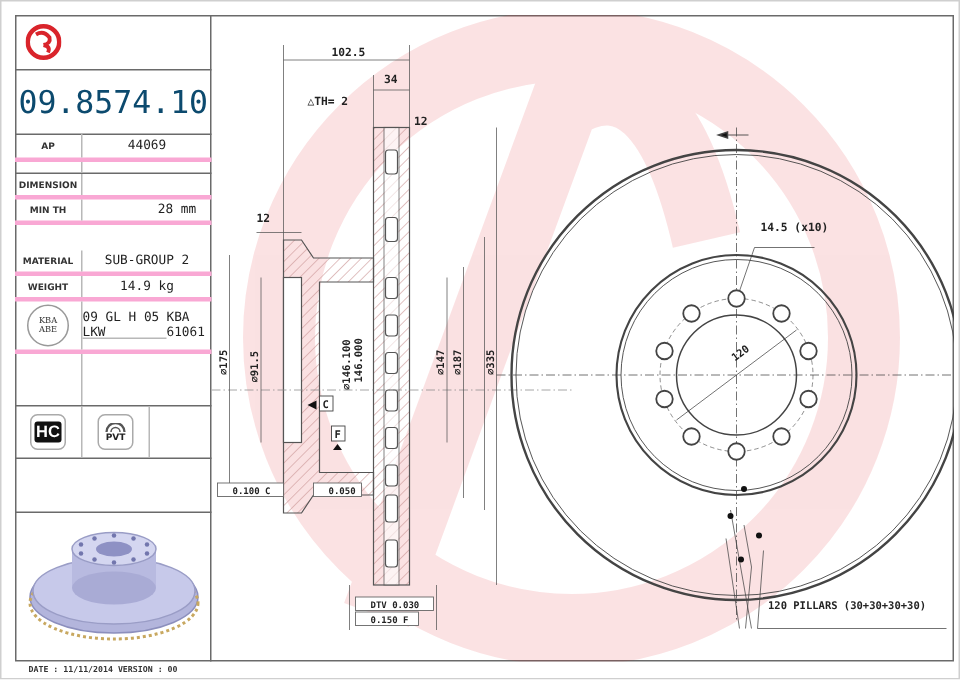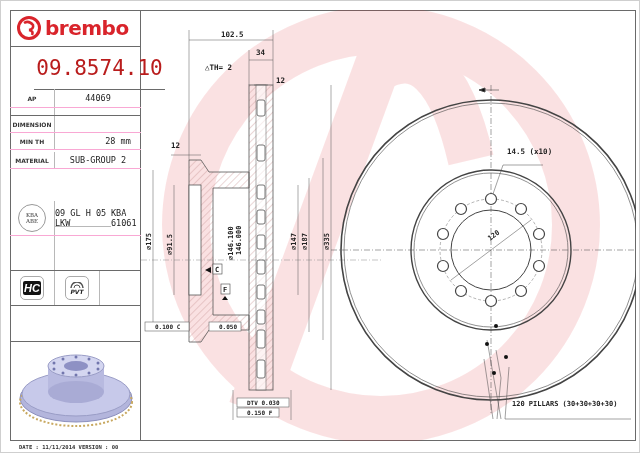--- a/index.html
+++ b/index.html
@@ -4,22 +4,22 @@
 <style>
   html,body{margin:0;padding:0;background:#fff;}
   body{width:640px;height:453px;position:relative;overflow:hidden;font-family:"DejaVu Sans",sans-serif;color:#222;}
   .page{position:absolute;left:0;top:0;width:640px;height:453px;background:#fff;border:1px solid #cfcfcf;box-sizing:border-box;}
   .frame{position:absolute;left:9px;top:9px;width:626px;height:431px;border:1px solid #6a6a6a;box-sizing:border-box;}
   
   .info{position:absolute;left:9px;top:9px;width:131px;height:431px;border-right:1px solid #6a6a6a;box-sizing:border-box;}
   .logo{position:absolute;left:0;top:0;width:131px;height:36px;border-bottom:1px solid #6a6a6a;display:flex;align-items:center;}
   .logo svg{margin-left:7px;}
   .logo-text{font-family:"DejaVu Sans",sans-serif;font-weight:bold;color:#d9242b;font-size:20px;letter-spacing:-0.5px;margin-left:4px;}
-  .partno{position:absolute;left:0;top:37px;width:131px;height:42px;border-bottom:1px solid #6a6a6a;font-family:"DejaVu Sans Mono",monospace;font-size:21px;display:flex;align-items:center;justify-content:center;color:#b91c1c;margin-left:24px;}
-  .row{position:absolute;left:0;width:131px;border-bottom:1px solid #f9a8d4;box-sizing:border-box;display:flex;}
+  .partno{position:absolute;left:0;top:37px;width:131px;height:42px;border-bottom:1px solid #6a6a6a;font-family:"DejaVu Sans Mono",monospace;font-size:21px;display:flex;align-items:center;justify-content:center;color:#0c4a6e;}
+  .row{position:absolute;left:0;width:131px;border-bottom:3px solid #f9a8d4;box-sizing:border-box;display:flex;}
   .row .k{width:44px;border-right:1px solid #b8b8b8;font-size:6px;font-weight:bold;display:flex;align-items:center;justify-content:center;color:#333;}
   .row .v{flex:1;font-size:8.5px;display:flex;align-items:center;justify-content:center;font-family:"DejaVu Sans Mono",monospace;color:#222;}
   .badge{border:1.5px solid #aaa;border-radius:5px;display:flex;align-items:center;justify-content:center;font-weight:bold;}
   .render{position:absolute;left:9px;top:340px;width:131px;height:100px;border-top:1px solid #6a6a6a;box-sizing:border-box;}
   .footer{position:absolute;left:18px;top:443px;font-size:5.5px;font-weight:bold;color:#333;font-family:"DejaVu Sans Mono",monospace;}
   .drawing{position:absolute;left:140px;top:9px;width:495px;height:339px;font-weight:bold;}
   .dim{font-family:"DejaVu Sans Mono",monospace;font-size:7.5px;fill:#222;}
   .dimv{font-family:"DejaVu Sans Mono",monospace;font-size:7px;fill:#222;}
 </style>
 </head>
@@ -27,60 +27,63 @@
 
 <div class="page">
   <div class="frame"></div>
 
   <div class="info">
     <div class="logo">
       <svg width="24" height="24" viewBox="0 0 24 24">
         <circle cx="12" cy="12" r="10.5" fill="none" stroke="#d9242b" stroke-width="3"></circle>
         <path d="M7 7 Q12 4 16 9 Q17 13 12 14 M12 14 Q17 15 15 19" fill="none" stroke="#d9242b" stroke-width="2.6"></path>
       </svg>
-      <span class="logo-text">brembo</span>
     </div>
     <div class="partno">09.8574.10</div>
 
     <div class="row" style="top:79px;height:19px;">
       <div class="k">AP</div>
       <div class="v">44069</div>
     </div>
     <div class="row" style="top:98px;height:8px;border-bottom:1px solid #6a6a6a;">
       <div class="k"></div>
         <div class="v"></div>
     </div>
     <div class="row" style="top:106px;height:17px;">
       <div class="k">DIMENSION</div>
     </div>
     <div class="row" style="top:123px;height:17px;gap:40px;">
       <div class="k">MIN TH</div>
       <div class="v">28 mm</div>
     </div>
-    <div class="row" style="top:142px;height:17px;">
+    <div class="row" style="top:157px;height:17px;">
       <div class="k">MATERIAL</div>
       <div class="v">SUB-GROUP 2</div>
+    </div>
+    <div class="row" style="top:174px;height:17px;">
+      <div class="k">WEIGHT</div>
+      <div class="v">14.9 kg</div>
     </div>
     <div class="row" style="top:191px;height:35px;">
       <div class="k">
         <div style="width:26px;height:26px;border-radius:50%;border:1.5px solid #999;display:flex;flex-direction:column;align-items:center;justify-content:center;font-family:'DejaVu Serif',serif;font-size:5.5px;font-weight:normal;line-height:6px;">
           <span>KBA</span>
           <span>ABE</span>
         </div>
       </div>
       <div class="v" style="flex-direction:row;">
         <div style="height:17px;width:100%;display:flex;align-items:center;justify-content:center;border-bottom:1px solid #b8b8b8;">09 GL H 05 LKW</div>
         <div style="height:17px;display:flex;align-items:center;justify-content:center;">KBA 61061</div>
       </div>
     </div>
     <div class="row" style="top:226px;height:35px;border-bottom:1px solid #6a6a6a;">
       <div class="k"></div>
         <div class="v"></div>
     </div>
-    <div class="row" style="top:261px;height:35px;border-bottom:1px solid #6a6a6a;font-style:italic;">
+    <div class="row" style="top:261px;height:35px;border-bottom:1px solid #6a6a6a;">
       <div class="k">
         <div class="badge" style="width:22px;height:22px;font-size:11px;font-family:'Liberation Sans',sans-serif;">
           <span style="background:#111;color:#fff;padding:1px 1px;border-radius:2px;">HC</span>
         </div>
       </div>
       <div style="width:44px;border-right:1px solid #b8b8b8;display:flex;align-items:center;justify-content:center;">
         <div class="badge" style="width:22px;height:22px;flex-direction:column;font-size:6px;">
           <svg width="14" height="6" viewBox="0 0 14 6">
               <path d="M1 6 A6 6 0 0 1 13 6" fill="none" stroke="#555" stroke-width="1.5"></path>
               <path d="M4 6 A3 3 0 0 1 10 6" fill="none" stroke="#555" stroke-width="1"></path>

